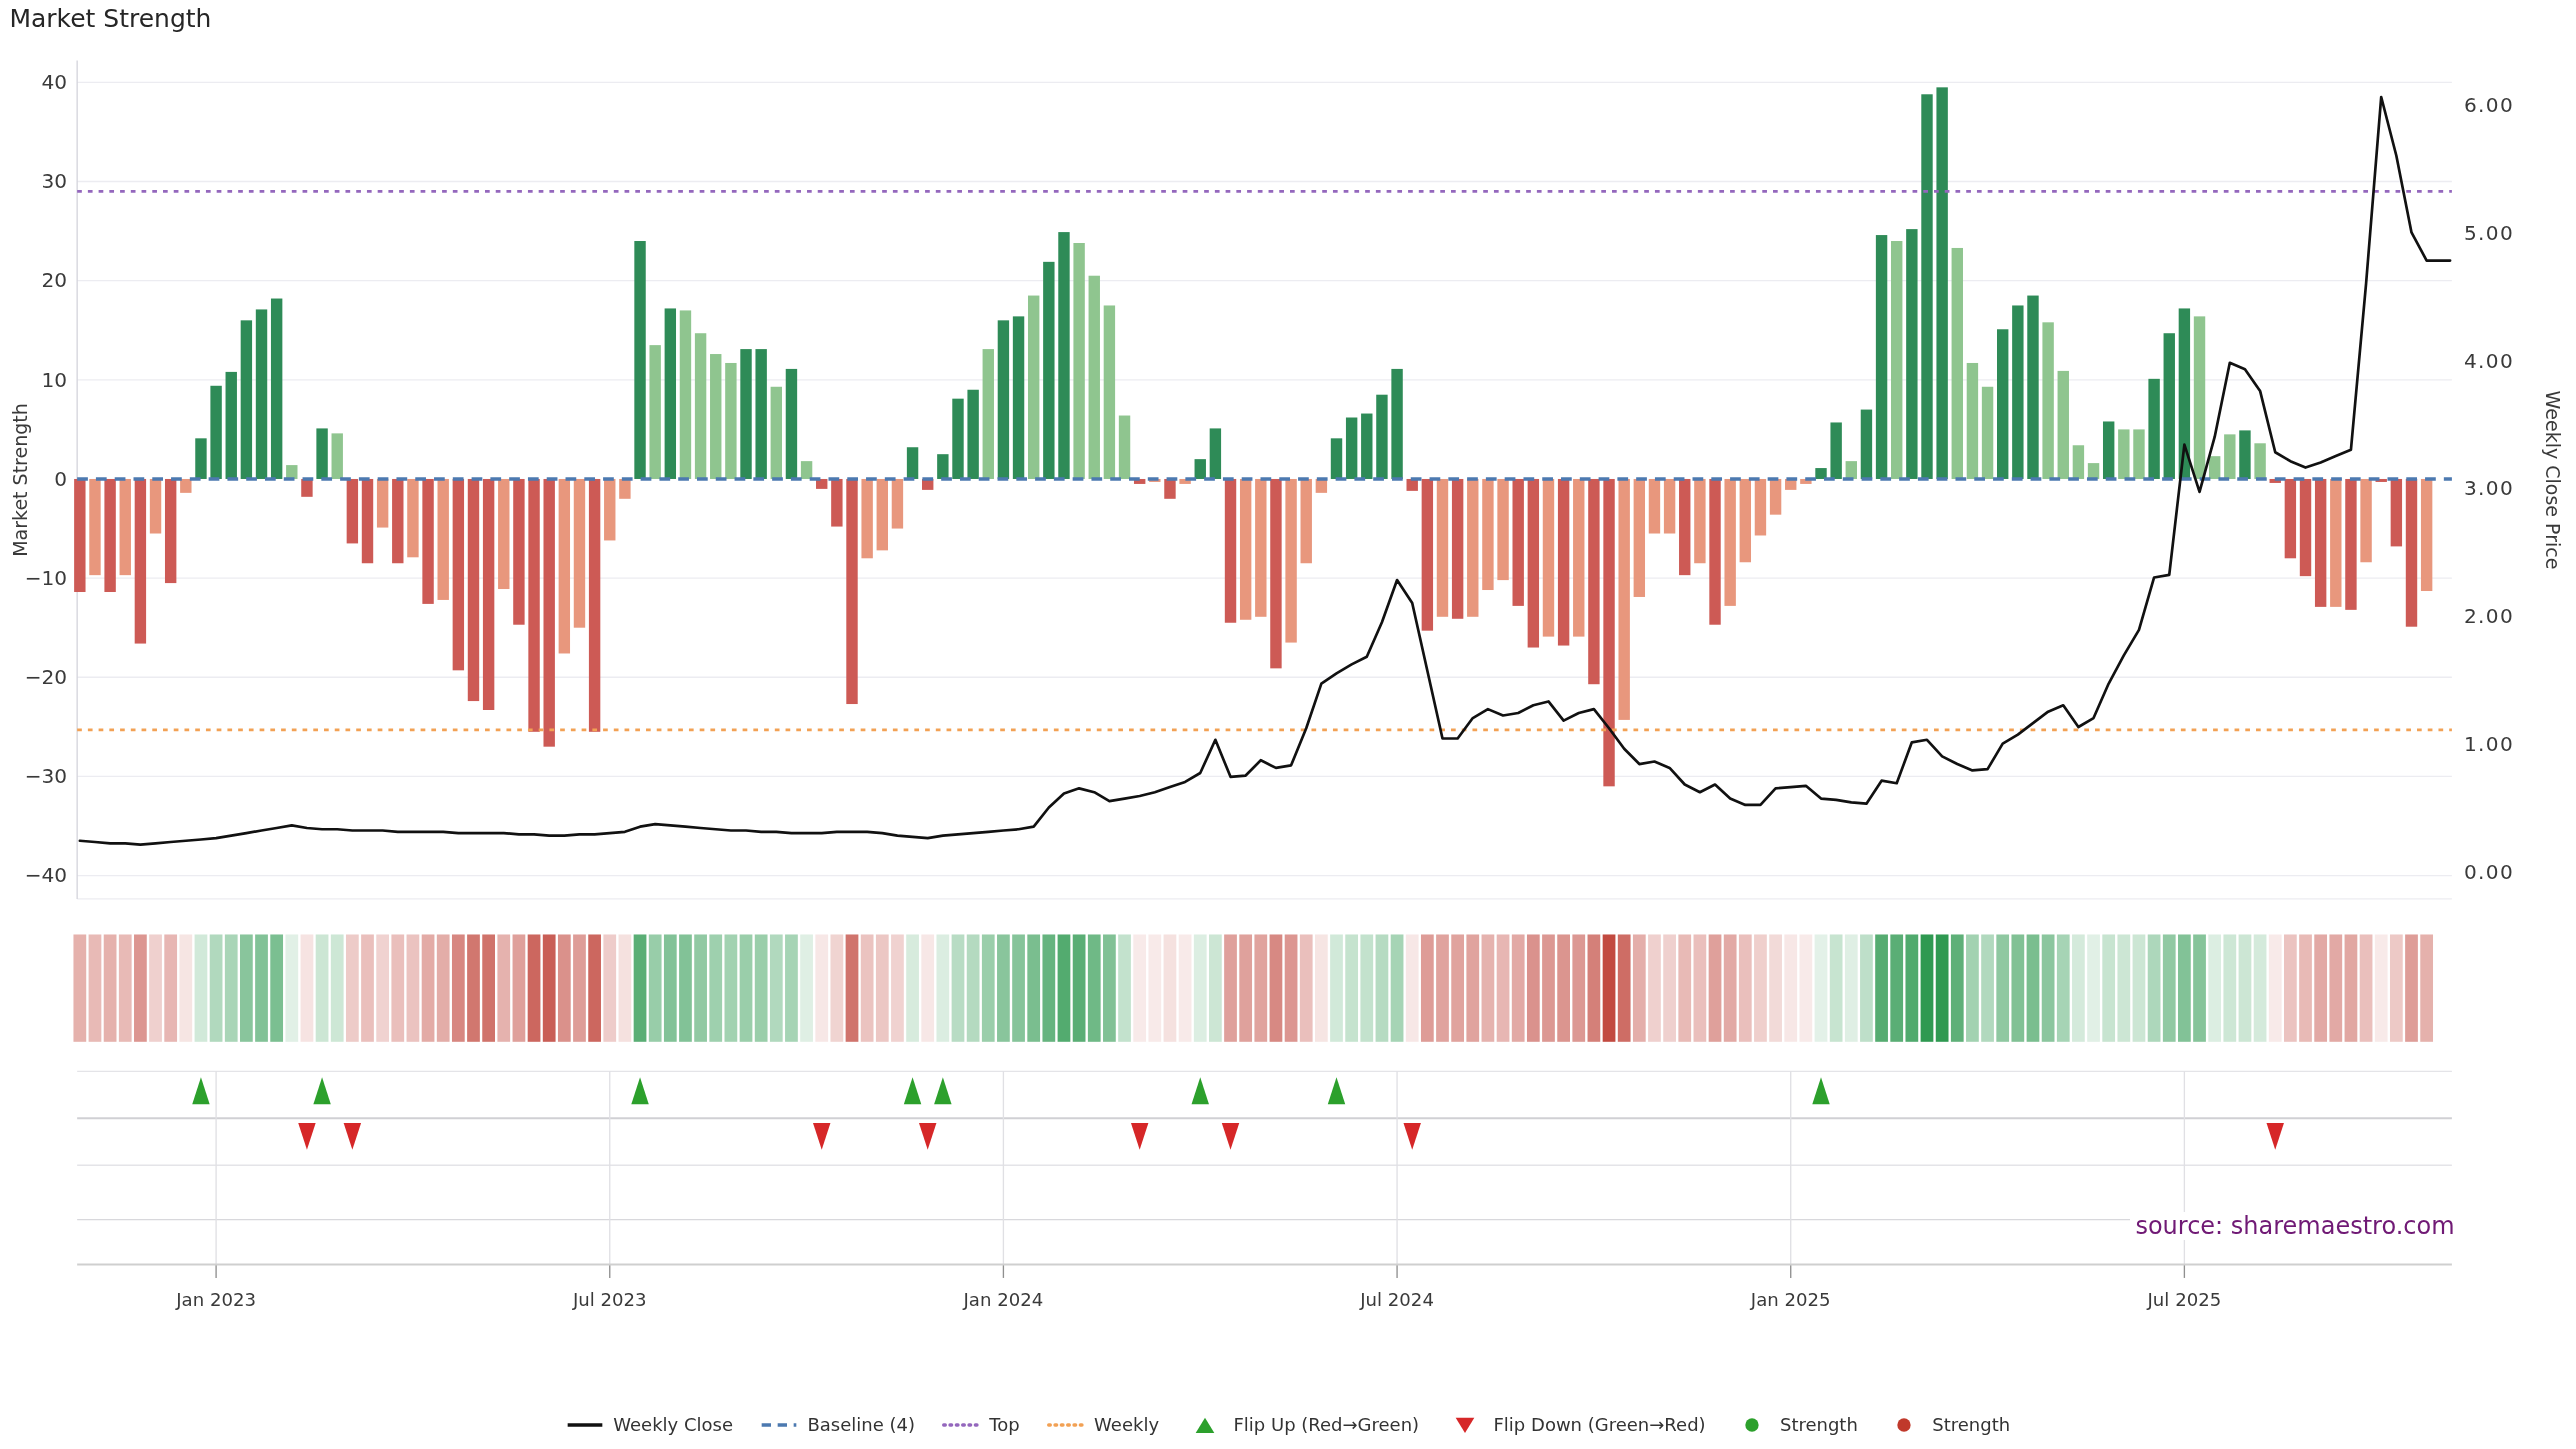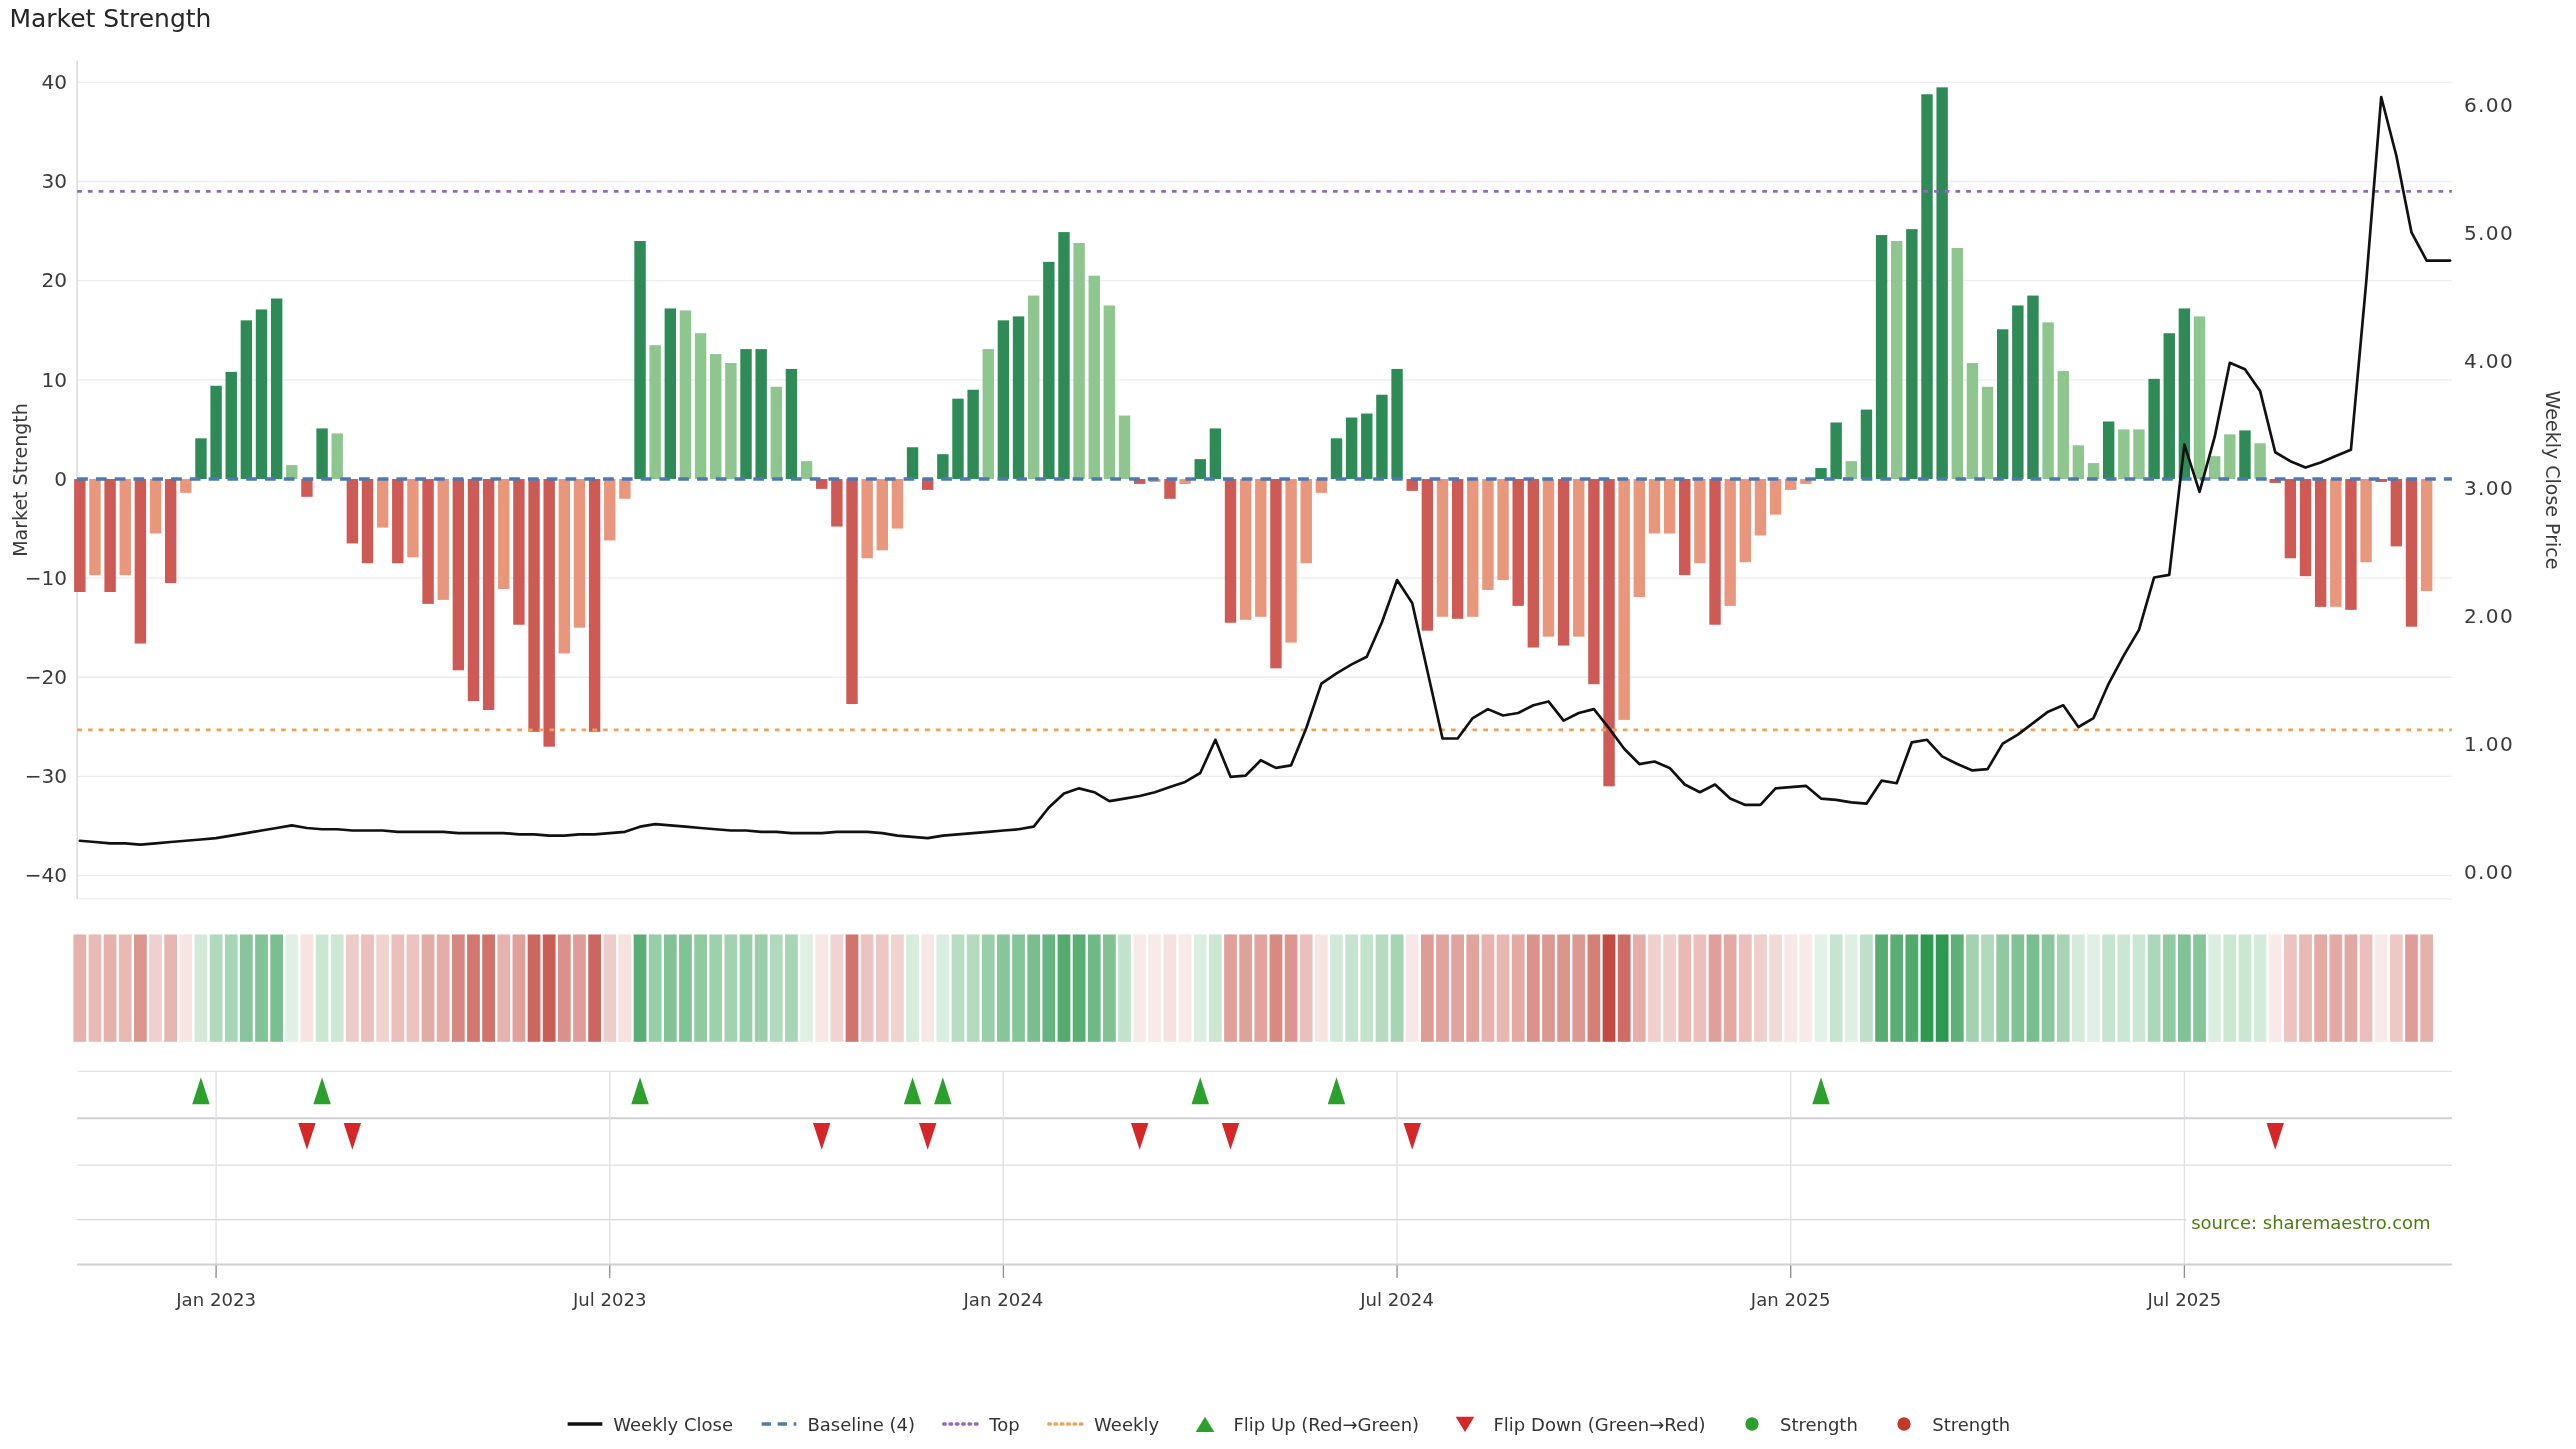--- a/index.html
+++ b/index.html
@@ -1,23 +1,23 @@
 <!DOCTYPE html>
 <html style="font-size:10.7px"><head>
 <meta charset="utf-8">
 <style>
   html,body{margin:0;padding:0;background:#ffffff;}
   body{width:2576px;height:1449px;position:relative;font-family:"DejaVu Sans","Liberation Sans",sans-serif;color:#333;overflow:hidden;}
   .chart-title{position:absolute;left:9.4px;top:4px;font-size:25px;color:#262626;}
   .y-title-left{position:absolute;left:20px;top:480px;transform:translate(-50%,-50%) rotate(-90deg);font-size:19px;color:#3a3a3a;white-space:nowrap;}
   .y-title-right{position:absolute;left:2553px;top:480px;transform:translate(-50%,-50%) rotate(90deg);font-size:19px;color:#3a3a3a;white-space:nowrap;}
-  .source-note{position:absolute;right:140px;top:1212px;font-size:18px;color:#4d7c0f;background:#fff;padding:0 5.4px;}
+  .source-note{position:absolute;right:116px;top:1212px;font-size:24px;color:#701a75;background:#fff;padding:0 5.4px;}
   svg#chart-svg{position:absolute;left:0;top:0;}
   .legend{position:absolute;left:0;top:1414px;width:2576px;display:flex;justify-content:center;align-items:center;gap:27px;font-size:18px;color:#333;}
-  .legend-item{display:flex;align-items:flex-start;gap:9.4px;white-space:nowrap;}
+  .legend-item{display:flex;align-items:flex-end;gap:9.4px;white-space:nowrap;}
   .legend-item svg{display:block;}
   text{font-family:"DejaVu Sans","Liberation Sans",sans-serif;}
 </style>
 </head>
 <body>
 
 <div class="chart-title">Market Strength</div>
 <div class="y-title-left">Market Strength</div>
 <div class="y-title-right">Weekly Close Price</div>
 

